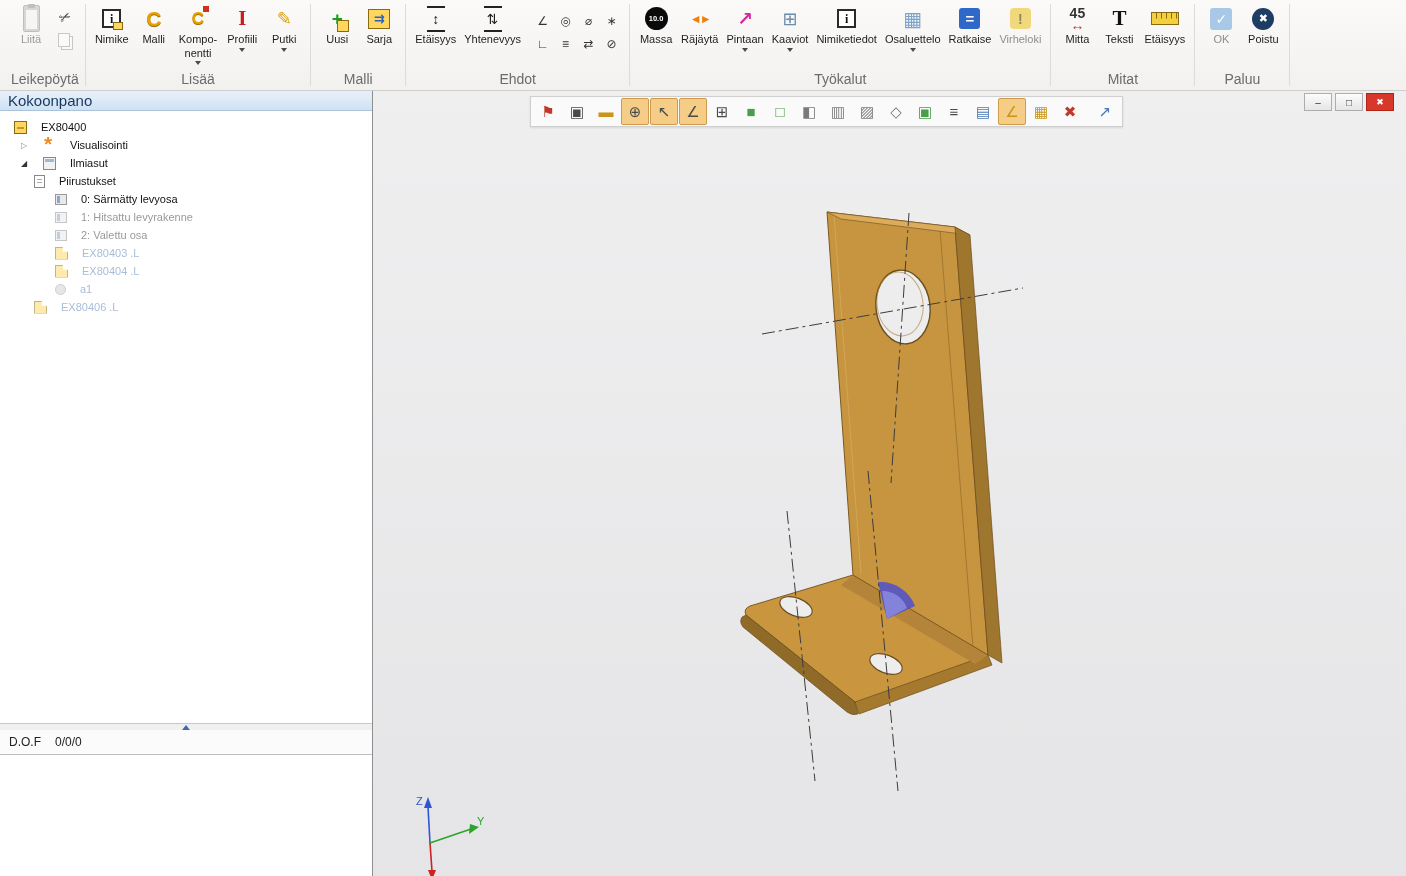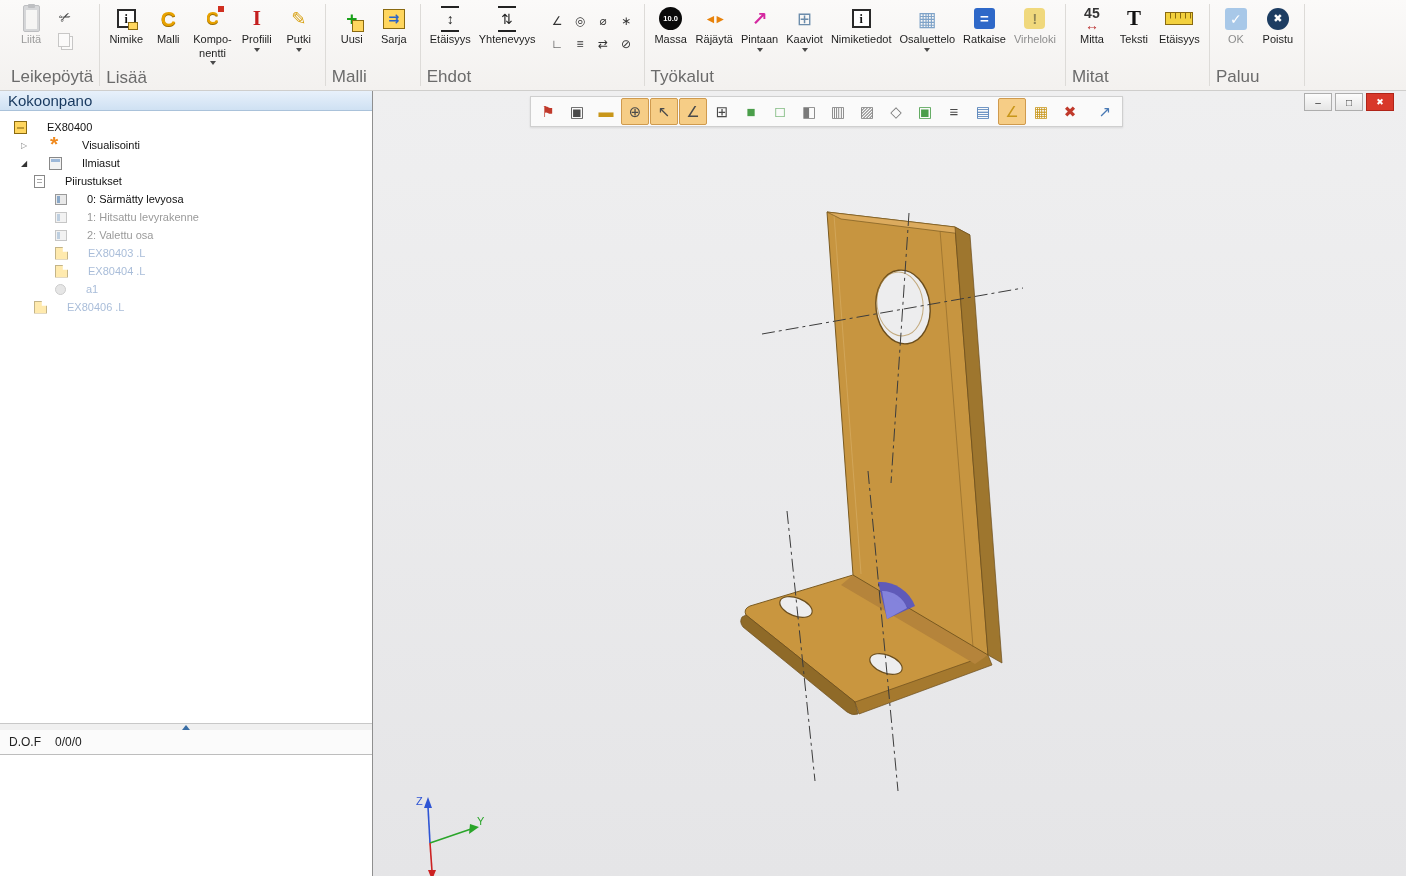--- a/index.html
+++ b/index.html
@@ -3,21 +3,21 @@
 <meta charset="utf-8">
 <style>
   *{box-sizing:border-box;margin:0;padding:0}
   html,body{width:1406px;height:876px;overflow:hidden;font-family:"Liberation Sans","DejaVu Sans",sans-serif;background:#fff}
   .app{width:1406px;height:876px;display:flex;flex-direction:column}
 
   
   .ribbon{height:91px;display:flex;background:linear-gradient(#fbfaf9,#f3f1ef);border-bottom:1px solid #cfcecc;padding-left:5px}
   .rgroup{display:flex;flex-direction:column}
   .rbuttons{flex:1;display:flex;align-items:flex-start;padding:3px 5px 0}
-  .rglabel{font-size:17px;color:#6b6b6b;padding:0 6px 3px;white-space:nowrap}
+  .rglabel{font-size:14px;color:#6b6b6b;text-align:center;padding:0 6px 3px;white-space:nowrap}
   .rsep{width:1px;background:#dddbd8;margin:4px 0}
   .rbtn{display:flex;flex-direction:column;align-items:center;padding:2px 4px 0;min-width:42px;gap:1px;cursor:default}
   .rbtn .ric{height:27px;display:flex;align-items:center;justify-content:center;line-height:1}
   .rlabel{font-size:11px;color:#1e1e1e;text-align:left;line-height:1.15;white-space:nowrap}
   .rbtn.disabled .rlabel{color:#9a9a9a}
   .rbtn.disabled .ric{opacity:.55;filter:grayscale(55%)}
   .rbtn.muted .rlabel{color:#8d8d8d}
   .drop{width:0;height:0;border:3px solid transparent;border-top:4px solid #4a4a4a;margin-top:1px}
   .small-col{display:flex;flex-direction:column;gap:4px;padding-top:4px;margin-left:2px}
   .rsm{width:22px;height:20px;display:flex;align-items:center;justify-content:center;font-size:14px;color:#444}
@@ -53,21 +53,21 @@
   .ic-teksti{font-family:"Liberation Serif",serif;font-size:21px;font-weight:bold;color:#111}
   .ic-ruler{width:28px;height:13px;background:#f3d13e;border:1px solid #8a6a10;background-image:repeating-linear-gradient(90deg,transparent 0 4px,#8a6a10 4px 5px);background-size:100% 50%;background-repeat:no-repeat}
   .ic-ok{width:22px;height:22px;border-radius:3px;background:#a8c8e8;color:#fff;font-size:14px;font-weight:bold;display:flex;align-items:center;justify-content:center}
   .ic-exit{width:22px;height:22px;border-radius:50%;background:#1d3d62;color:#fff;font-size:11px;font-weight:bold;display:flex;align-items:center;justify-content:center}
 
   
   .main{flex:1;display:flex;min-height:0}
   .tree-panel{width:373px;display:flex;flex-direction:column;border-right:1px solid #8f8f8f;background:#fff}
   .tree-header{height:20px;background:linear-gradient(#e8f1fb,#cfe1f3);border-bottom:1px solid #aac2da;font-size:15px;color:#17385e;display:flex;align-items:center;padding-left:8px}
   .tree{flex:1;padding-top:7px;overflow:hidden}
-  .titem{height:18px;display:flex;align-items:center;gap:20px;font-size:11px;color:#111}
+  .titem{height:18px;display:flex;align-items:center;gap:14px;font-size:11px;color:#111}
   .lvl0{padding-left:14px}.lvl1{padding-left:34px}.lvl1.hasexp{padding-left:19px}.lvl2{padding-left:55px}
   .exp{width:10px;font-size:8px;display:flex;align-items:center;justify-content:center;color:#333}
   .exp.collapsed::before{content:"▷";color:#8a8a8a}
   .exp.expanded::before{content:"◢";color:#333}
   .ti{width:13px;height:13px;flex:0 0 13px;position:relative;display:inline-block}
   .ti.assembly{background:#ffd65e;border:1px solid #8a6a10}
   .ti.assembly::after{content:"";position:absolute;left:2px;right:2px;top:5px;height:2px;background:rgba(138,106,16,.55)}
   .ti.visualization{border:none;background:none}
   .ti.visualization::before{content:"*";position:absolute;left:1px;top:-2px;font-size:21px;line-height:14px;font-weight:bold;color:#f08a1e}
   .ti.drawings{width:11px;flex-basis:11px;background:#fff;border:1px solid #888}

